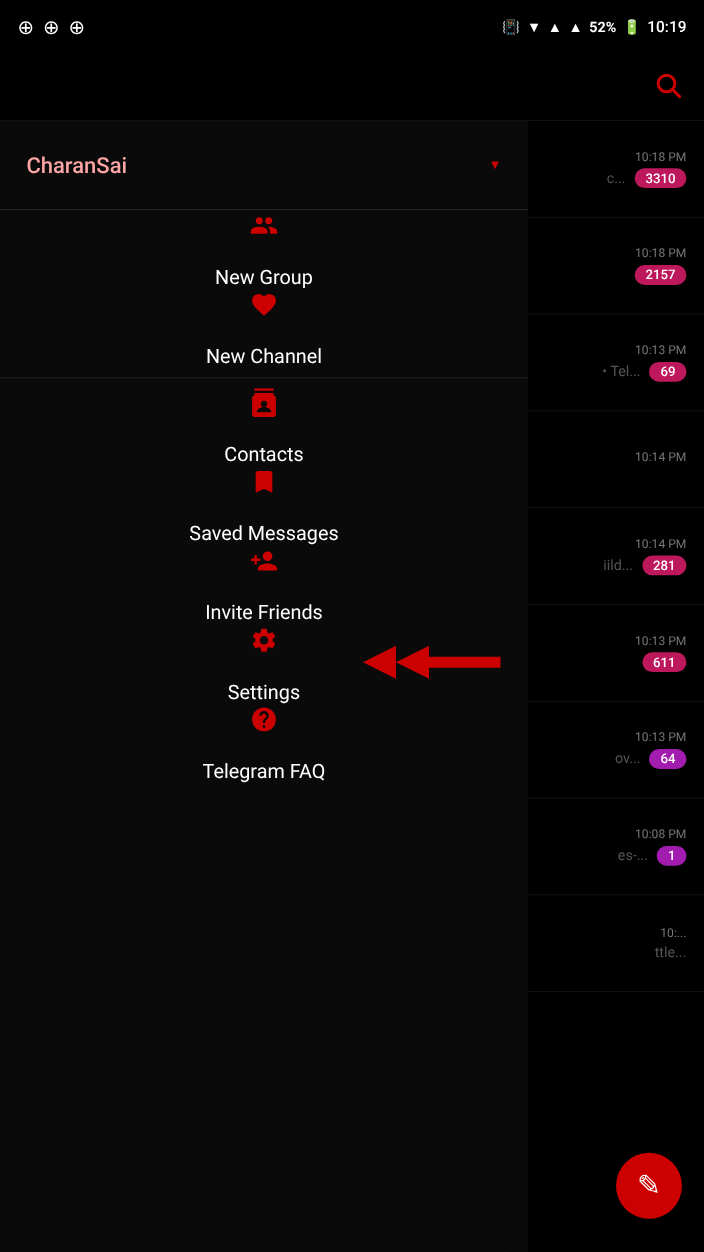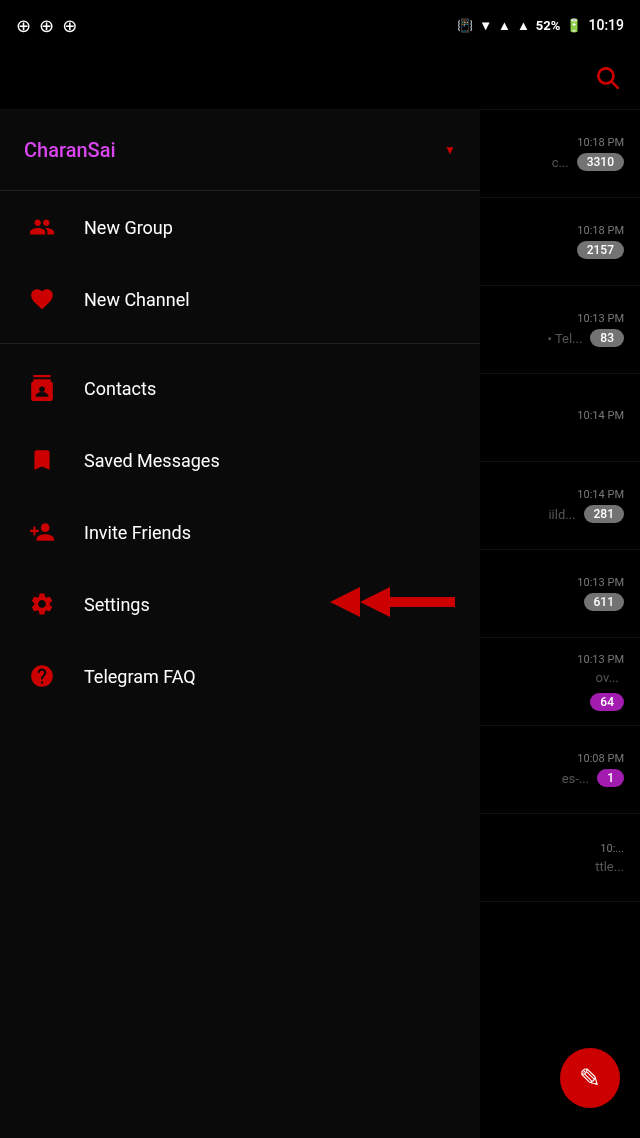--- a/index.html
+++ b/index.html
@@ -82,21 +82,21 @@
 
     
     .profile-section {
       height: 80px;
       display: flex;
       align-items: center;
       padding: 0 24px;
       gap: 16px;
     }
     .profile-name {
-      color: #d946ef;
+      color: #fca5a5;
       font-size: 20px;
       font-weight: 500;
       flex: 1;
     }
     .dropdown-arrow {
       color: #cc0000;
       font-size: 12px;
     }
 
     
@@ -107,20 +107,21 @@
     }
 
     
     .menu-item {
       display: flex;
       align-items: center;
       height: 72px;
       padding: 0 24px;
       gap: 24px;
       cursor: pointer;
+      flex-direction: column;
     }
     .menu-icon {
       width: 36px;
       height: 36px;
       display: flex;
       align-items: center;
       justify-content: center;
       color: #cc0000;
       font-size: 22px;
     }
@@ -181,21 +182,21 @@
       display: flex;
       align-items: center;
       gap: 8px;
       margin-bottom: 4px;
     }
     .chat-row-time {
       font-size: 11px;
       color: #777;
     }
     .chat-row-badge {
-      background: #737373;
+      background: #be185d;
       color: #fff;
       border-radius: 12px;
       padding: 2px 10px;
       font-size: 12px;
       font-weight: 500;
     }
     .chat-row-badge.red-badge {
       background: #a21caf;
     }
     .chat-row-preview {
@@ -255,21 +256,21 @@
         <span class="chat-row-badge">2157</span>
       </div>
     </div>
 
     <div class="chat-row">
       <div class="chat-row-top">
         <span class="chat-row-time">10:13 PM</span>
       </div>
       <div style="display:flex; align-items:center; gap:8px; justify-content:flex-end;">
         <span class="chat-row-preview">• Tel...</span>
-        <span class="chat-row-badge">83</span>
+        <span class="chat-row-badge">69</span>
       </div>
     </div>
 
     <div class="chat-row">
       <div class="chat-row-top">
         <span class="chat-row-time">10:14 PM</span>
       </div>
     </div>
 
     <div class="chat-row">
@@ -288,21 +289,21 @@
       </div>
       <div style="display:flex; align-items:center; gap:8px; justify-content:flex-end;">
         <span class="chat-row-badge">611</span>
       </div>
     </div>
 
     <div class="chat-row">
       <div class="chat-row-top">
         <span class="chat-row-time">10:13 PM</span>
       </div>
-      <div style="display:flex; align-items:center; gap:8px; justify-content:center;flex-direction:column;">
+      <div style="display:flex; align-items:center; gap:8px; justify-content:center;">
         <span class="chat-row-preview">ov...</span>
         <span class="chat-row-badge red-badge">64</span>
       </div>
     </div>
 
     <div class="chat-row">
       <div class="chat-row-top">
         <span class="chat-row-time">10:08 PM</span>
       </div>
       <div style="display:flex; align-items:center; gap:8px; justify-content:flex-end;">

